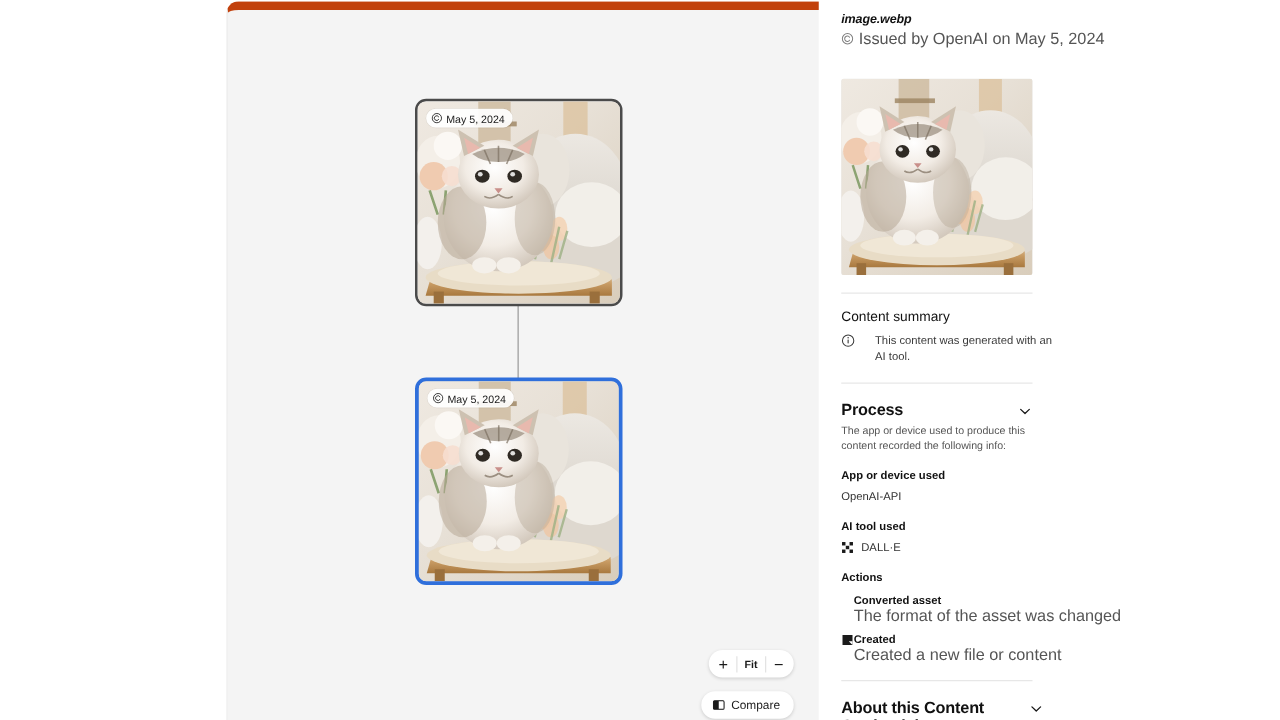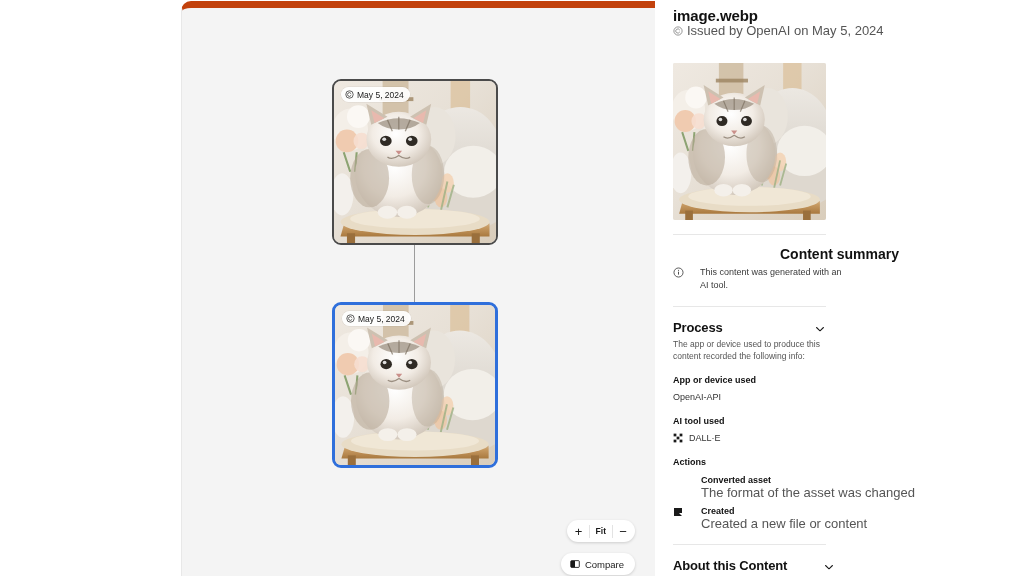--- a/index.html
+++ b/index.html
@@ -74,39 +74,39 @@
   .compare-icon{width:10px;height:10px;flex:0 0 10px;display:block;}
 
   
   .detail-panel{
     position:absolute;left:655px;top:0;width:369px;height:576px;
     background:#ffffff;overflow:hidden;
   }
   .detail-inner{padding:6px 18px 0 18px;}
 
   .doc-title{
-    font-size:15px;font-weight:700;color:#111111;letter-spacing:-0.1px;
-    margin:3px 0 2px 0;line-height:14px;
+    font-size:10px;font-weight:700;color:#111111;letter-spacing:-0.1px;
+    margin:3px 0 2px 0;line-height:14px;font-style:italic;
   }
   .issued-row{
     display:flex;align-items:center;gap:4px;
     font-size:13px;color:#555555;margin-bottom:27px;line-height:11px;
   }
   .issued-icon{width:10px;height:10px;flex:0 0 10px;display:block;opacity:.75;}
 
   .hero{
     width:153px;height:157px;border-radius:2px;overflow:hidden;position:relative;
     background:#e8e6e2;
   }
 
   .divider{height:1px;background:#e7e7e7;margin:14px 0 0 0;width:153px;}
 
   .section{padding-top:13px;}
   .sec-label{
-    font-size:14px;font-weight:700;color:#111111;margin:0 0 6px 0;line-height:12px;text-align:center;
+    font-size:11px;font-weight:400;color:#111111;margin:0 0 6px 0;line-height:12px;
   }
   .summary-row{display:flex;gap:16px;align-items:flex-start;}
   .summary-icon{width:11px;height:11px;flex:0 0 11px;margin-top:1px;display:block;}
   .summary-text{font-size:9px;color:#3a3a3a;line-height:13px;max-width:143px;}
 
   .sec-head{
     display:flex;align-items:flex-start;justify-content:space-between;
     width:153px;
   }
   .sec-title{
@@ -114,21 +114,21 @@
   }
   .chev{width:12px;height:12px;flex:0 0 12px;margin-top:3px;display:block;cursor:pointer;}
   .sec-desc{font-size:8.5px;color:#555555;line-height:11.5px;margin-top:3px;max-width:152px;}
 
   .field{margin-top:12px;}
   .field-label{font-size:9px;font-weight:700;color:#111111;line-height:12px;margin-bottom:5px;margin-top:11px;}
   .field-value{font-size:9px;color:#333333;line-height:12px;}
   .field-value-icon{display:flex;align-items:center;gap:6px;}
   .tool-icon{width:10px;height:10px;flex:0 0 10px;display:block;}
 
-  .action{display:flex;gap:18px;align-items:flex-start;margin-top:6px;}
+  .action{display:flex;gap:0;align-items:flex-start;margin-top:6px;}
   .action-icon{width:10px;height:10px;flex:0 0 10px;margin-top:2px;display:block;}
   .action-icon.blank{background:none;}
   .action-title{font-size:9px;font-weight:700;color:#111111;line-height:12px;}
   .action-desc{font-size:13px;color:#555555;line-height:12px;margin-top:1px;}
 
   .about-head{display:flex;align-items:flex-start;justify-content:space-between;width:162px;}
   .about-title{
     font-size:13px;font-weight:700;color:#111111;line-height:15px;
     letter-spacing:-0.15px;max-width:120px;
   }

